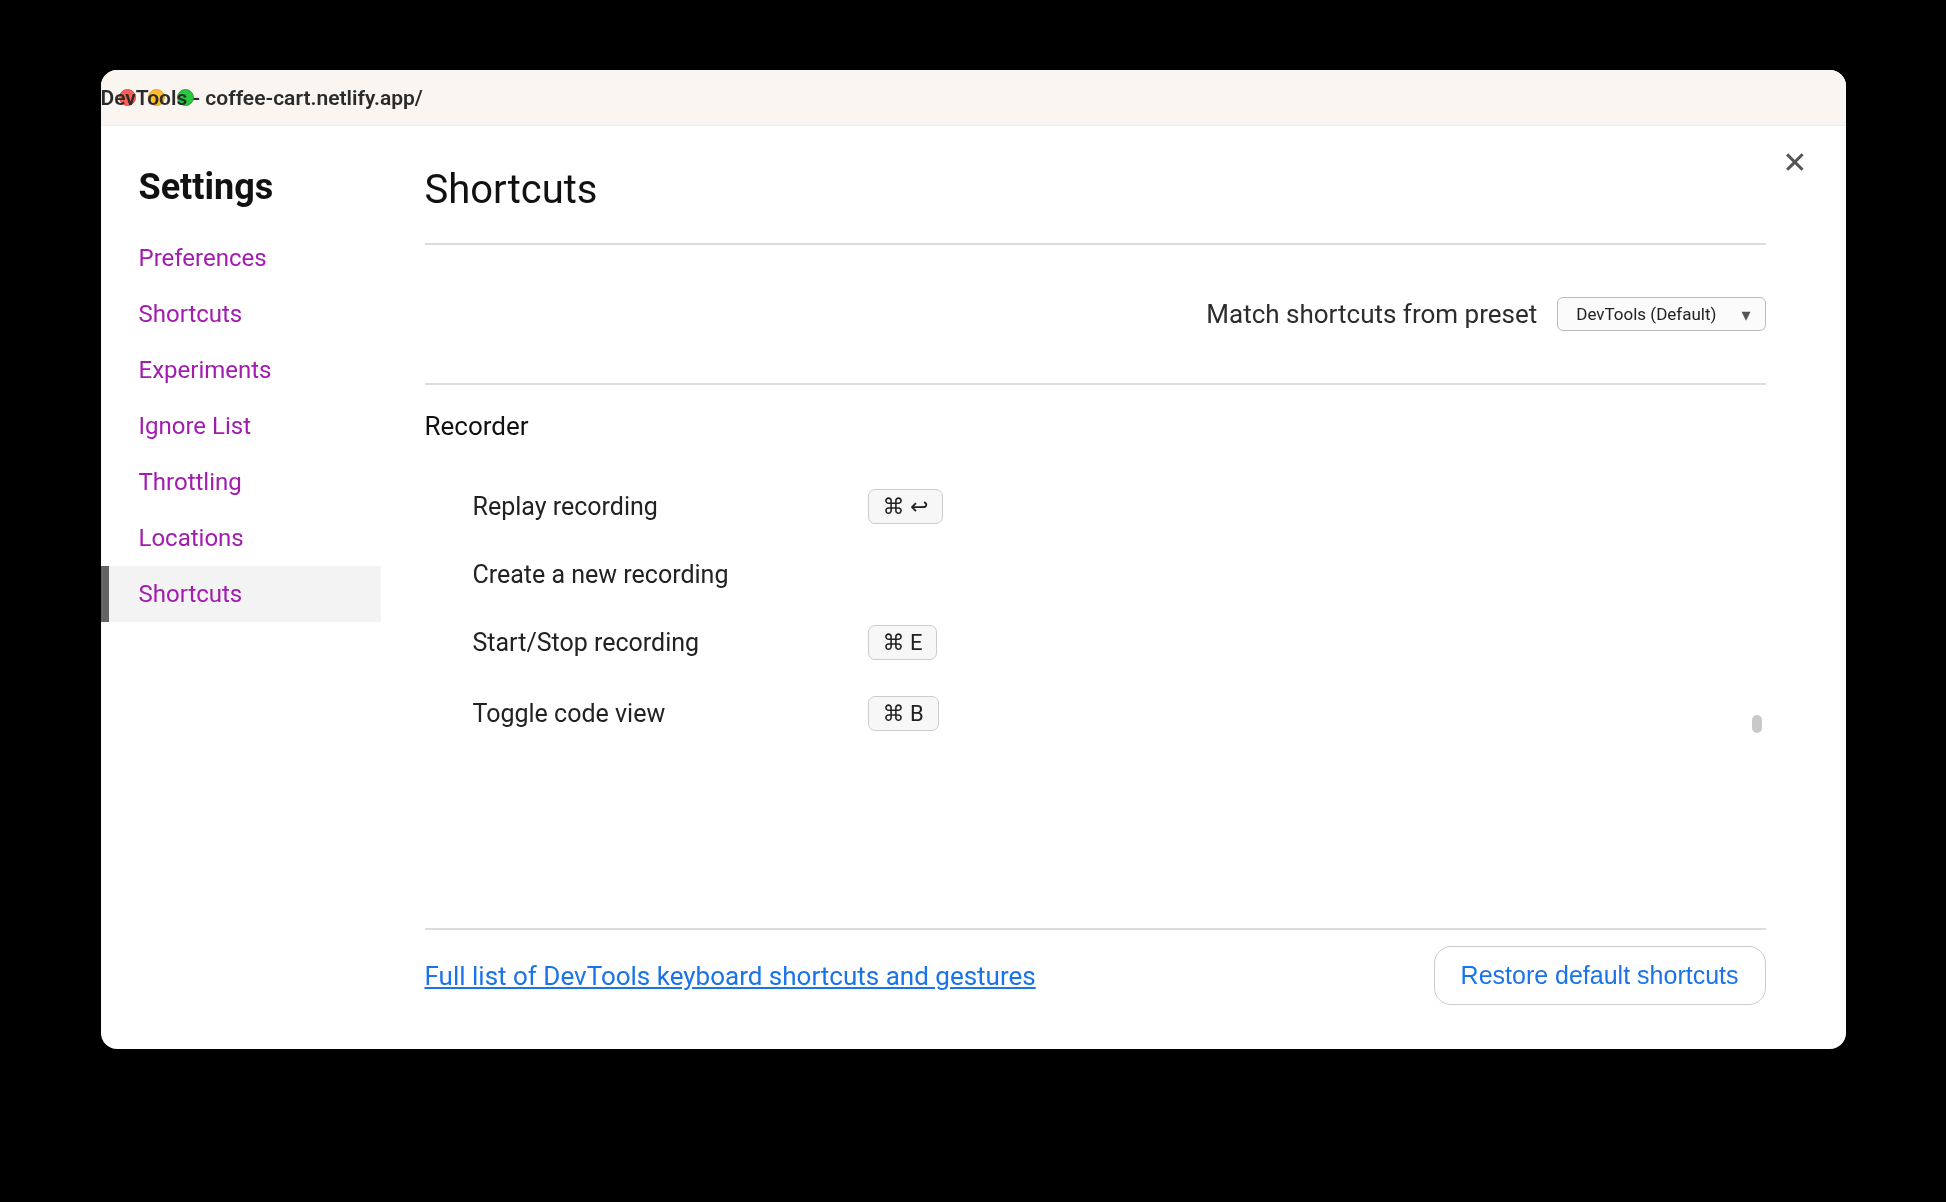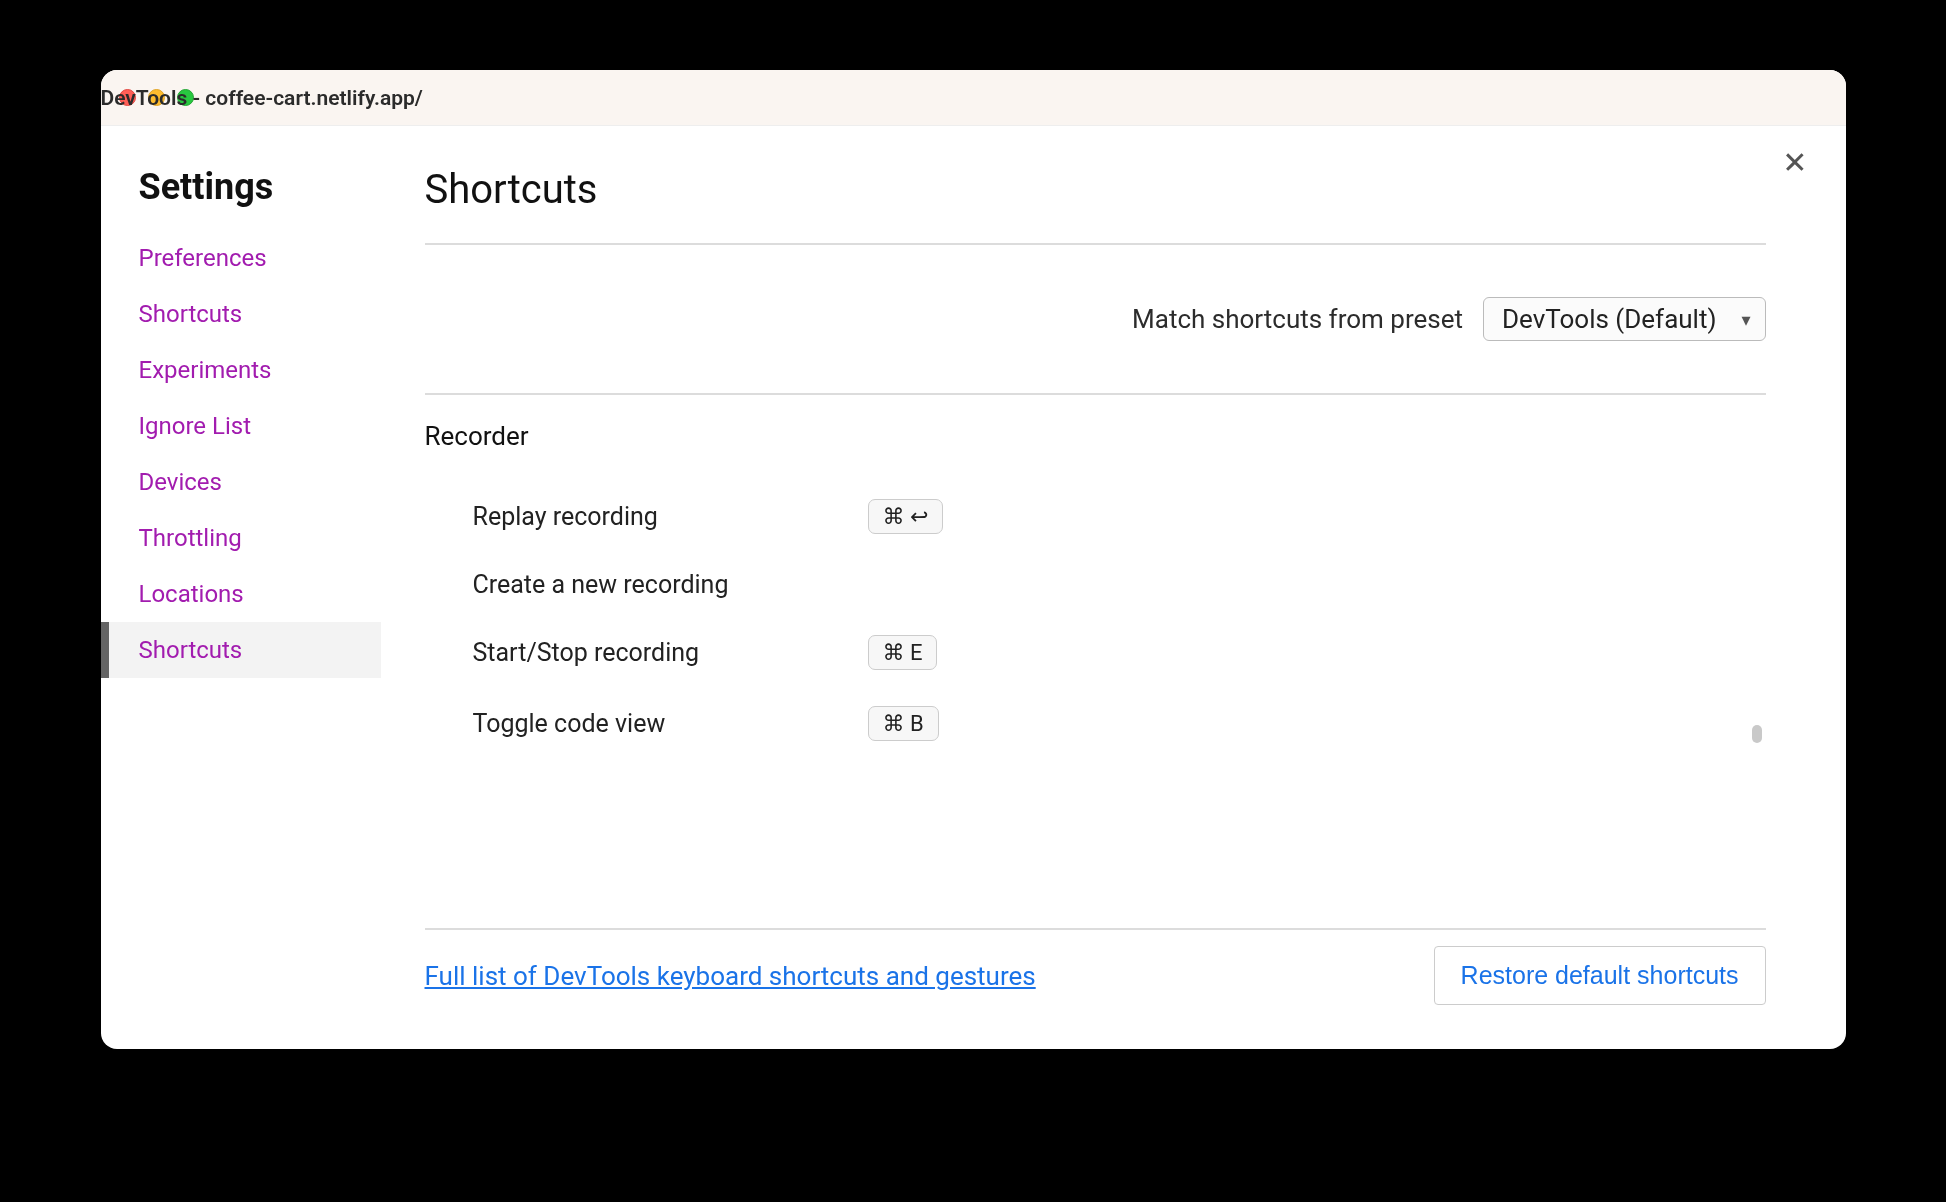--- a/index.html
+++ b/index.html
@@ -133,21 +133,21 @@
       gap: 20px;
       padding: 52px 0 52px 0;
     }
     .preset-row .label {
       font-size:26px;
       color:#2c2c2c;
     }
     .preset-row .select {
       border:1px solid #bbb;
       border-radius:6px;
-      font-size:26px;
+      font-size:17px;
       padding: 6px 48px 6px 18px;
       background:#fbfbfb;
       color:#222;
       position:relative;
       cursor:pointer;
     }
     .preset-row .select::after{
       content:"▾";
       position:absolute;
       right:14px;
@@ -219,21 +219,21 @@
     .full-link {
       font-size:26px;
       color:#1a73e8;
       text-decoration:underline;
       cursor:pointer;
     }
 
     .restore-btn {
       border:1px solid #ccc;
       background:#fff;
-      border-radius:4px;
+      border-radius:17px;
       padding:14px 26px;
       font-size:25px;
       color:#1a73e8;
       cursor:pointer;
       text-align:center;
     }
   </style>
 </head>
 <body>
 
@@ -252,21 +252,20 @@
 
     <div class="close-x">✕</div>
 
     <div class="sidebar">
       <div class="sidebar-title">Settings</div>
 
       <div class="nav-item"><span>Preferences</span></div>
       <div class="nav-item"><span>Shortcuts</span></div>
       <div class="nav-item"><span>Experiments</span></div>
       <div class="nav-item"><span>Ignore List</span></div>
-      <div class="nav-item"><span>Devices</span></div>
       <div class="nav-item"><span>Throttling</span></div>
       <div class="nav-item"><span>Locations</span></div>
       <div class="nav-item selected"><span>Shortcuts</span></div>
     </div>
 
     <div class="main">
 
       <div class="page-heading">Shortcuts</div>
 
       <div class="preset-row">

